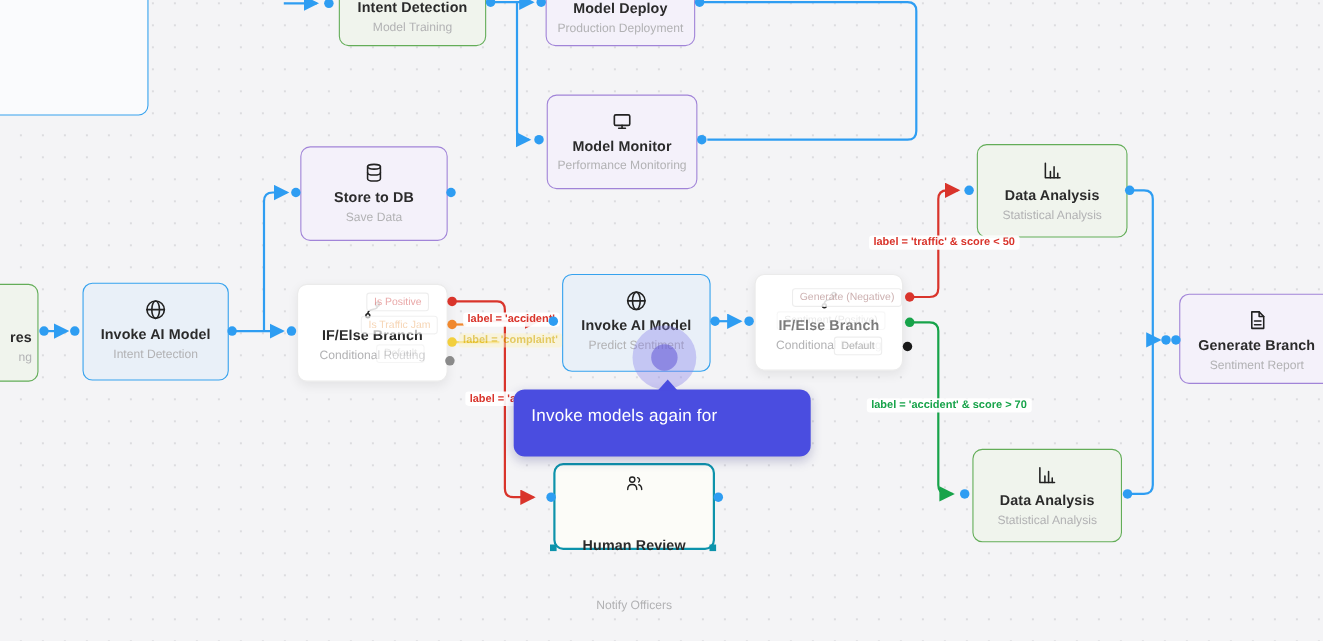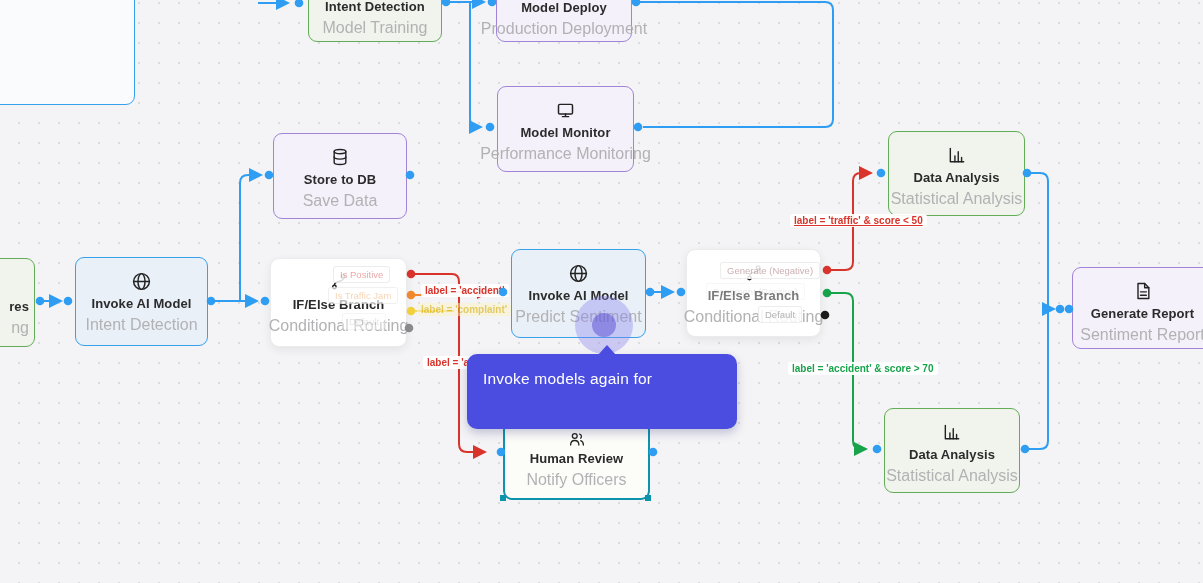--- a/index.html
+++ b/index.html
@@ -11,45 +11,45 @@
   }
   svg.layer{position:absolute;left:0;top:0;width:1203px;height:583px;}
   #edges{z-index:1;} #handles{z-index:3;pointer-events:none;}
   .node{
     position:absolute;box-sizing:border-box;border-radius:9px;
     display:flex;flex-direction:column;align-items:center;text-align:center;
     padding-top:12px;z-index:2;
   }
   .node .nicon{height:22px;display:flex;align-items:center;justify-content:center;}
   .node .title{font-size:13px;font-weight:bold;color:#2b2b2b;margin-top:4px;letter-spacing:.1px;white-space:nowrap;}
-  .node .subtitle{font-size:16px;color:#b2b2b4;margin-top:5px;white-space:nowrap;}
+  .node .subtitle{font-size:11px;color:#b2b2b4;margin-top:5px;white-space:nowrap;}
   .green{background:#f0f4ed;border:1.5px solid #63ad58;}
   .purple{background:#f4f1fa;border:1.5px solid #a184d8;}
   .blue{background:#e9f0f8;border:1.5px solid #36a2ee;}
   .white{background:#ffffff;border:1.5px solid #ebebeb;box-shadow:0 3px 10px rgba(0,0,0,.07);}
-  .teal-selected{background:#fcfcf8;border:2.5px solid #0d93ab;padding-top:7px;}
+  .teal-selected{background:#fcfcf8;border:2.5px solid #0d93ab;padding-top:7px;gap:37px;}
   .corner-handle{position:absolute;width:6px;height:6px;background:#0d93ab;z-index:4;}
   .edge-label{
     position:absolute;z-index:3;font-size:10px;font-weight:bold;white-space:nowrap;
     background:rgba(255,255,255,.93);padding:1px 4px;border-radius:3px;
   }
   .red-label{color:#d9342b;}
   .green-label{color:#17a34a;}
   .yellow-label{color:#d9ae00;background:rgba(253,243,192,.8);opacity:.6;}
   .pill{
     position:absolute;z-index:3;font-size:9.5px;white-space:nowrap;
     background:rgba(255,255,255,.85);border:1px solid rgba(0,0,0,.07);
     border-radius:3px;padding:2px 6px;
   }
   #click-outer{position:absolute;left:575px;top:296px;width:58px;height:58px;border-radius:50%;
     background:rgba(137,128,233,.38);z-index:4;}
   #click-inner{position:absolute;left:592px;top:313px;width:24px;height:24px;border-radius:50%;
     background:rgba(99,88,214,.55);z-index:4;}
   #tooltip{
-    position:absolute;left:467px;top:354px;width:270px;height:75px;box-sizing:border-box;
+    position:absolute;left:467px;top:354px;width:270px;height:61px;box-sizing:border-box;
     background:#4a4de0;border-radius:10px;color:#ffffff;z-index:5;
     padding:12px 16px;font-size:15.5px;line-height:26px;letter-spacing:.2px;
     box-shadow:0 4px 10px rgba(40,40,120,.25);
   }
   #tooltip .caret{
     position:absolute;left:131px;top:-9px;width:0;height:0;
     border-left:9px solid transparent;border-right:9px solid transparent;
     border-bottom:10px solid #4a4de0;
   }
   .nicon svg{stroke:#222;fill:none;stroke-width:1.7;stroke-linecap:round;stroke-linejoin:round;}
@@ -205,21 +205,21 @@
   </div>
 
   <div class="node purple" style="left:1072px;top:267px;width:141px;height:82px;">
     <div class="nicon">
       <svg width="20" height="20" viewBox="0 0 24 24">
           <path d="M6 3 H14 L19 8 V21 H6 Z"></path>
           <path d="M14 3 V8 H19"></path>
           <path d="M9 13 H16 M9 17 H16"></path>
         </svg>
     </div>
-    <div class="title">Generate Report</div>
+    <div class="title">Generate Branch</div>
     <div class="subtitle">Sentiment Report</div>
   </div>
 
   <div class="node teal-selected" style="left:503px;top:421px;width:147px;height:79px;">
     <div class="nicon" style="height:17px;">
       <svg width="18" height="18" viewBox="0 0 24 24">
           <circle cx="9" cy="8" r="3.2"></circle>
           <path d="M3.5 20 C3.5 15.5 6 14 9 14 C12 14 14.5 15.5 14.5 20"></path>
           <path d="M15.5 5.6 C18 6 18.8 9.5 16.8 10.9 M17 14.2 C19.5 15 20.5 16.8 20.5 20"></path>
         </svg>
@@ -233,21 +233,21 @@
   <div class="pill" style="left:333px;top:266px;color:rgba(219,108,108,.6);">Is Positive</div>
   <div class="pill" style="left:328px;top:287px;color:rgba(233,152,72,.5);opacity:.8;">Is Traffic Jam</div>
   <div class="pill" style="left:342px;top:313px;color:rgba(150,150,150,.45);opacity:.55;">Default</div>
   <div class="pill" style="left:720px;top:262px;color:rgba(187,150,150,.75);">Generate (Negative)</div>
   <div class="pill" style="left:706px;top:283px;color:rgba(160,160,160,.5);opacity:.45;">Sentiment (Positive)</div>
   <div class="pill" style="left:758px;top:306px;color:rgba(160,160,160,.8);">Default</div>
 
   <div class="edge-label red-label" style="left:421px;top:284px;">label = 'accident'</div>
   <div class="edge-label yellow-label" style="left:417px;top:303px;">label = 'complaint'</div>
   <div class="edge-label red-label" style="left:423px;top:356px;">label = 'accident'</div>
-  <div class="edge-label red-label" style="left:790px;top:214px;text-decoration:underline;">label = 'traffic' &amp; score &lt; 50</div>
+  <div class="edge-label red-label" style="left:790px;top:214px;">label = 'traffic' &amp; score &lt; 50</div>
   <div class="edge-label green-label" style="left:788px;top:362px;">label = 'accident' &amp; score &gt; 70</div>
 
   <svg class="layer" id="handles">
 
     <circle cx="299" cy="3" r="4.3" fill="#2e9df2"></circle>
     <circle cx="446" cy="2" r="4.3" fill="#2e9df2"></circle>
     <circle cx="492" cy="2" r="4.3" fill="#2e9df2"></circle>
     <circle cx="636" cy="2" r="4.3" fill="#2e9df2"></circle>
     <circle cx="490" cy="127" r="4.3" fill="#2e9df2"></circle>
     <circle cx="638" cy="127" r="4.3" fill="#2e9df2"></circle>

